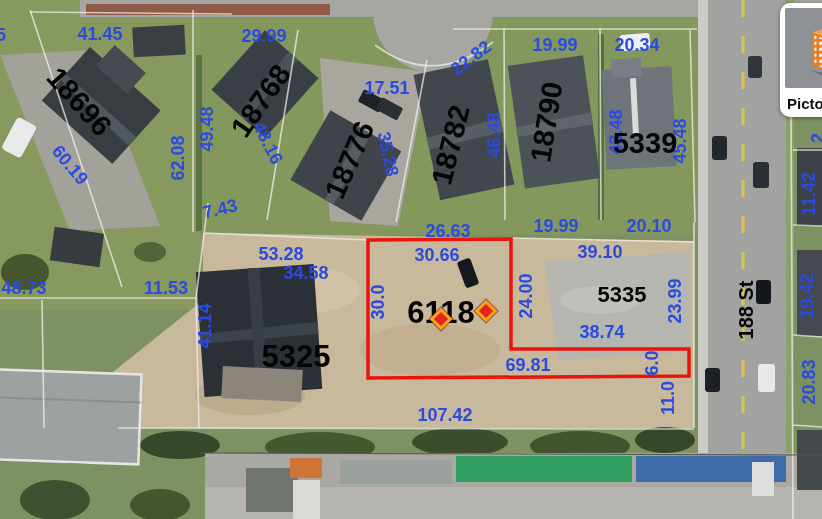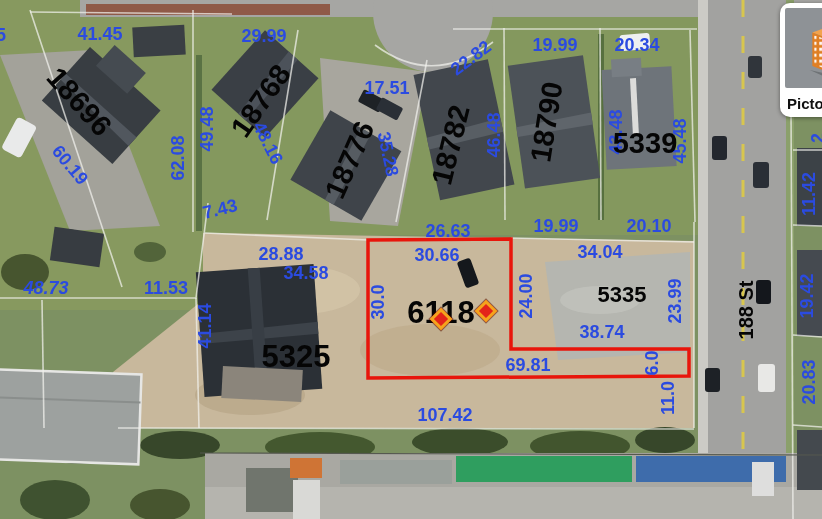--- a/index.html
+++ b/index.html
@@ -196,25 +196,25 @@
       <div class="lbl blue" style="left: 388px; top: 154px; transform: translate(-50%, -50%) rotate(78deg);">35.28</div>
       <div class="lbl blue" style="left: 494px; top: 135px; transform: translate(-50%, -50%) rotate(-90deg);">46.48</div>
       <div class="lbl blue" style="left: 616px; top: 132px; transform: translate(-50%, -50%) rotate(-90deg);">43.48</div>
       <div class="lbl blue" style="left: 680px; top: 141px; transform: translate(-50%, -50%) rotate(-90deg);">45.48</div>
       <div class="lbl blue" style="left: 70px; top: 165px; transform: translate(-50%, -50%) rotate(50deg);">60.19</div>
       <div class="lbl blue" style="left: 220px; top: 209px; transform: translate(-50%, -50%) rotate(-14deg);">7.43</div>
       <div class="lbl blue" style="left: 306px; top: 231px; transform: translate(-50%, -50%) rotate(0deg); margin-top: 42px;">34.58</div>
       <div class="lbl blue" style="left: 448px; top: 231px; transform: translate(-50%, -50%) rotate(0deg);">26.63</div>
       <div class="lbl blue" style="left: 556px; top: 226px; transform: translate(-50%, -50%) rotate(0deg);">19.99</div>
       <div class="lbl blue" style="left: 649px; top: 226px; transform: translate(-50%, -50%) rotate(0deg);">20.10</div>
-      <div class="lbl blue" style="left: 46px; top: 288px; transform: translate(-50%, -50%) rotate(0deg); font-style: italic;">48.73</div>
+      <div class="lbl blue" style="left: 24px; top: 288px; transform: translate(-50%, -50%) rotate(0deg);">48.73</div>
       <div class="lbl blue" style="left: 166px; top: 288px; transform: translate(-50%, -50%) rotate(0deg);">11.53</div>
-      <div class="lbl blue" style="left: 281px; top: 254px; transform: translate(-50%, -50%) rotate(0deg);">28.88</div>
+      <div class="lbl blue" style="left: 281px; top: 254px; transform: translate(-50%, -50%) rotate(0deg);">53.28</div>
       <div class="lbl blue" style="left: 437px; top: 255px; transform: translate(-50%, -50%) rotate(0deg);">30.66</div>
-      <div class="lbl blue" style="left: 600px; top: 252px; transform: translate(-50%, -50%) rotate(0deg);">34.04</div>
+      <div class="lbl blue" style="left: 600px; top: 252px; transform: translate(-50%, -50%) rotate(0deg);">39.10</div>
       <div class="lbl blue" style="left: 205px; top: 326px; transform: translate(-50%, -50%) rotate(-90deg);">41.14</div>
       <div class="lbl blue" style="left: 378px; top: 302px; transform: translate(-50%, -50%) rotate(-90deg);">30.0</div>
       <div class="lbl blue" style="left: 526px; top: 296px; transform: translate(-50%, -50%) rotate(-90deg);">24.00</div>
       <div class="lbl blue" style="left: 675px; top: 301px; transform: translate(-50%, -50%) rotate(-90deg);">23.99</div>
       <div class="lbl blue" style="left: 602px; top: 332px; transform: translate(-50%, -50%) rotate(0deg);">38.74</div>
       <div class="lbl blue" style="left: 528px; top: 365px; transform: translate(-50%, -50%) rotate(0deg);">69.81</div>
       <div class="lbl blue" style="left: 652px; top: 363px; transform: translate(-50%, -50%) rotate(-90deg);">6.0</div>
       <div class="lbl blue" style="left: 668px; top: 398px; transform: translate(-50%, -50%) rotate(-90deg);">11.0</div>
       <div class="lbl blue" style="left: 445px; top: 415px; transform: translate(-50%, -50%) rotate(0deg);">107.42</div>
       <div class="lbl blue" style="left: 809px; top: 194px; transform: translate(-50%, -50%) rotate(-90deg);">11.42</div>

